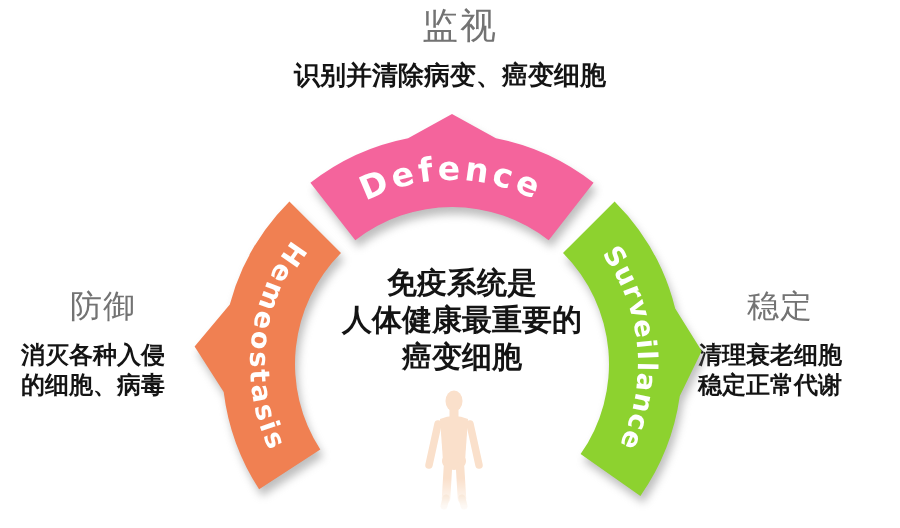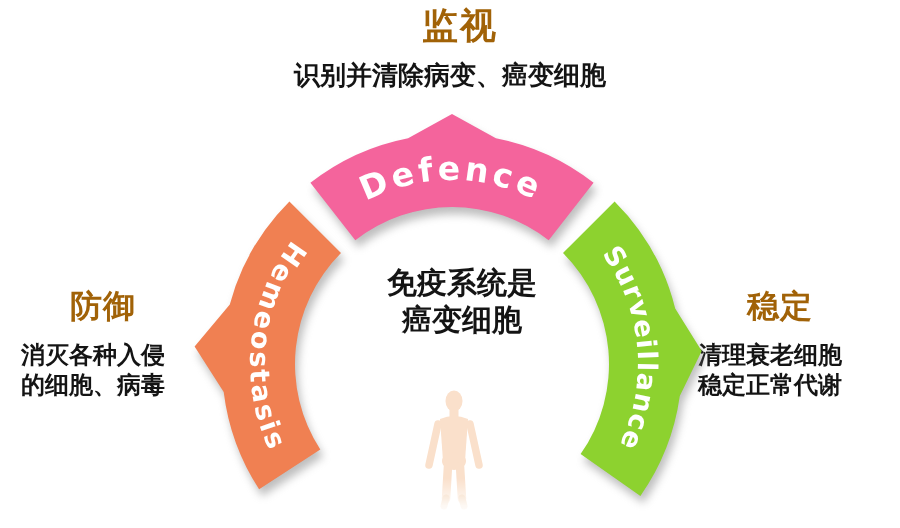--- a/index.html
+++ b/index.html
@@ -6,22 +6,22 @@
   html, body { background: #ffffff; }
   .stage {
     position: relative;
     width: 900px;
     height: 528px;
     background: #ffffff;
     overflow: hidden;
     font-family: "DejaVu Sans", "Liberation Sans", sans-serif;
   }
   .heading {
-    color: #a16207;
-    font-weight: bold;
+    color: #737373;
+    font-weight: normal;
     margin-left: 20px;
   }
   .top-block {
     position: absolute;
     left: 0; right: 0; top: 4px;
     text-align: center;
   }
   .top-heading {
     font-size: 36px;
     line-height: 44px;
@@ -137,18 +137,19 @@
       <ellipse cx="454" cy="461" rx="12" ry="9" fill="#FAE0CB"></ellipse>
       <line x1="448" y1="466" x2="446" y2="499" stroke-width="8.5" stroke-linecap="round" stroke="#FAE0CB"></line>
       <line x1="460" y1="466" x2="462" y2="499" stroke-width="8.5" stroke-linecap="round" stroke="#FAE0CB"></line>
       <line x1="446" y1="498" x2="444" y2="506" stroke-width="7" stroke-linecap="round" stroke="#F2CFAE"></line>
       <line x1="462" y1="498" x2="464" y2="506" stroke-width="7" stroke-linecap="round" stroke="#F2CFAE"></line>
     </g>
   </svg>
 
   <div class="center-block">
     <div>免疫系统是</div>
+    <div>人体健康最重要的</div>
     <div>癌变细胞</div>
   </div>
 
   <div class="figure-fade"></div>
 
 </div>
 
 </body></html>

